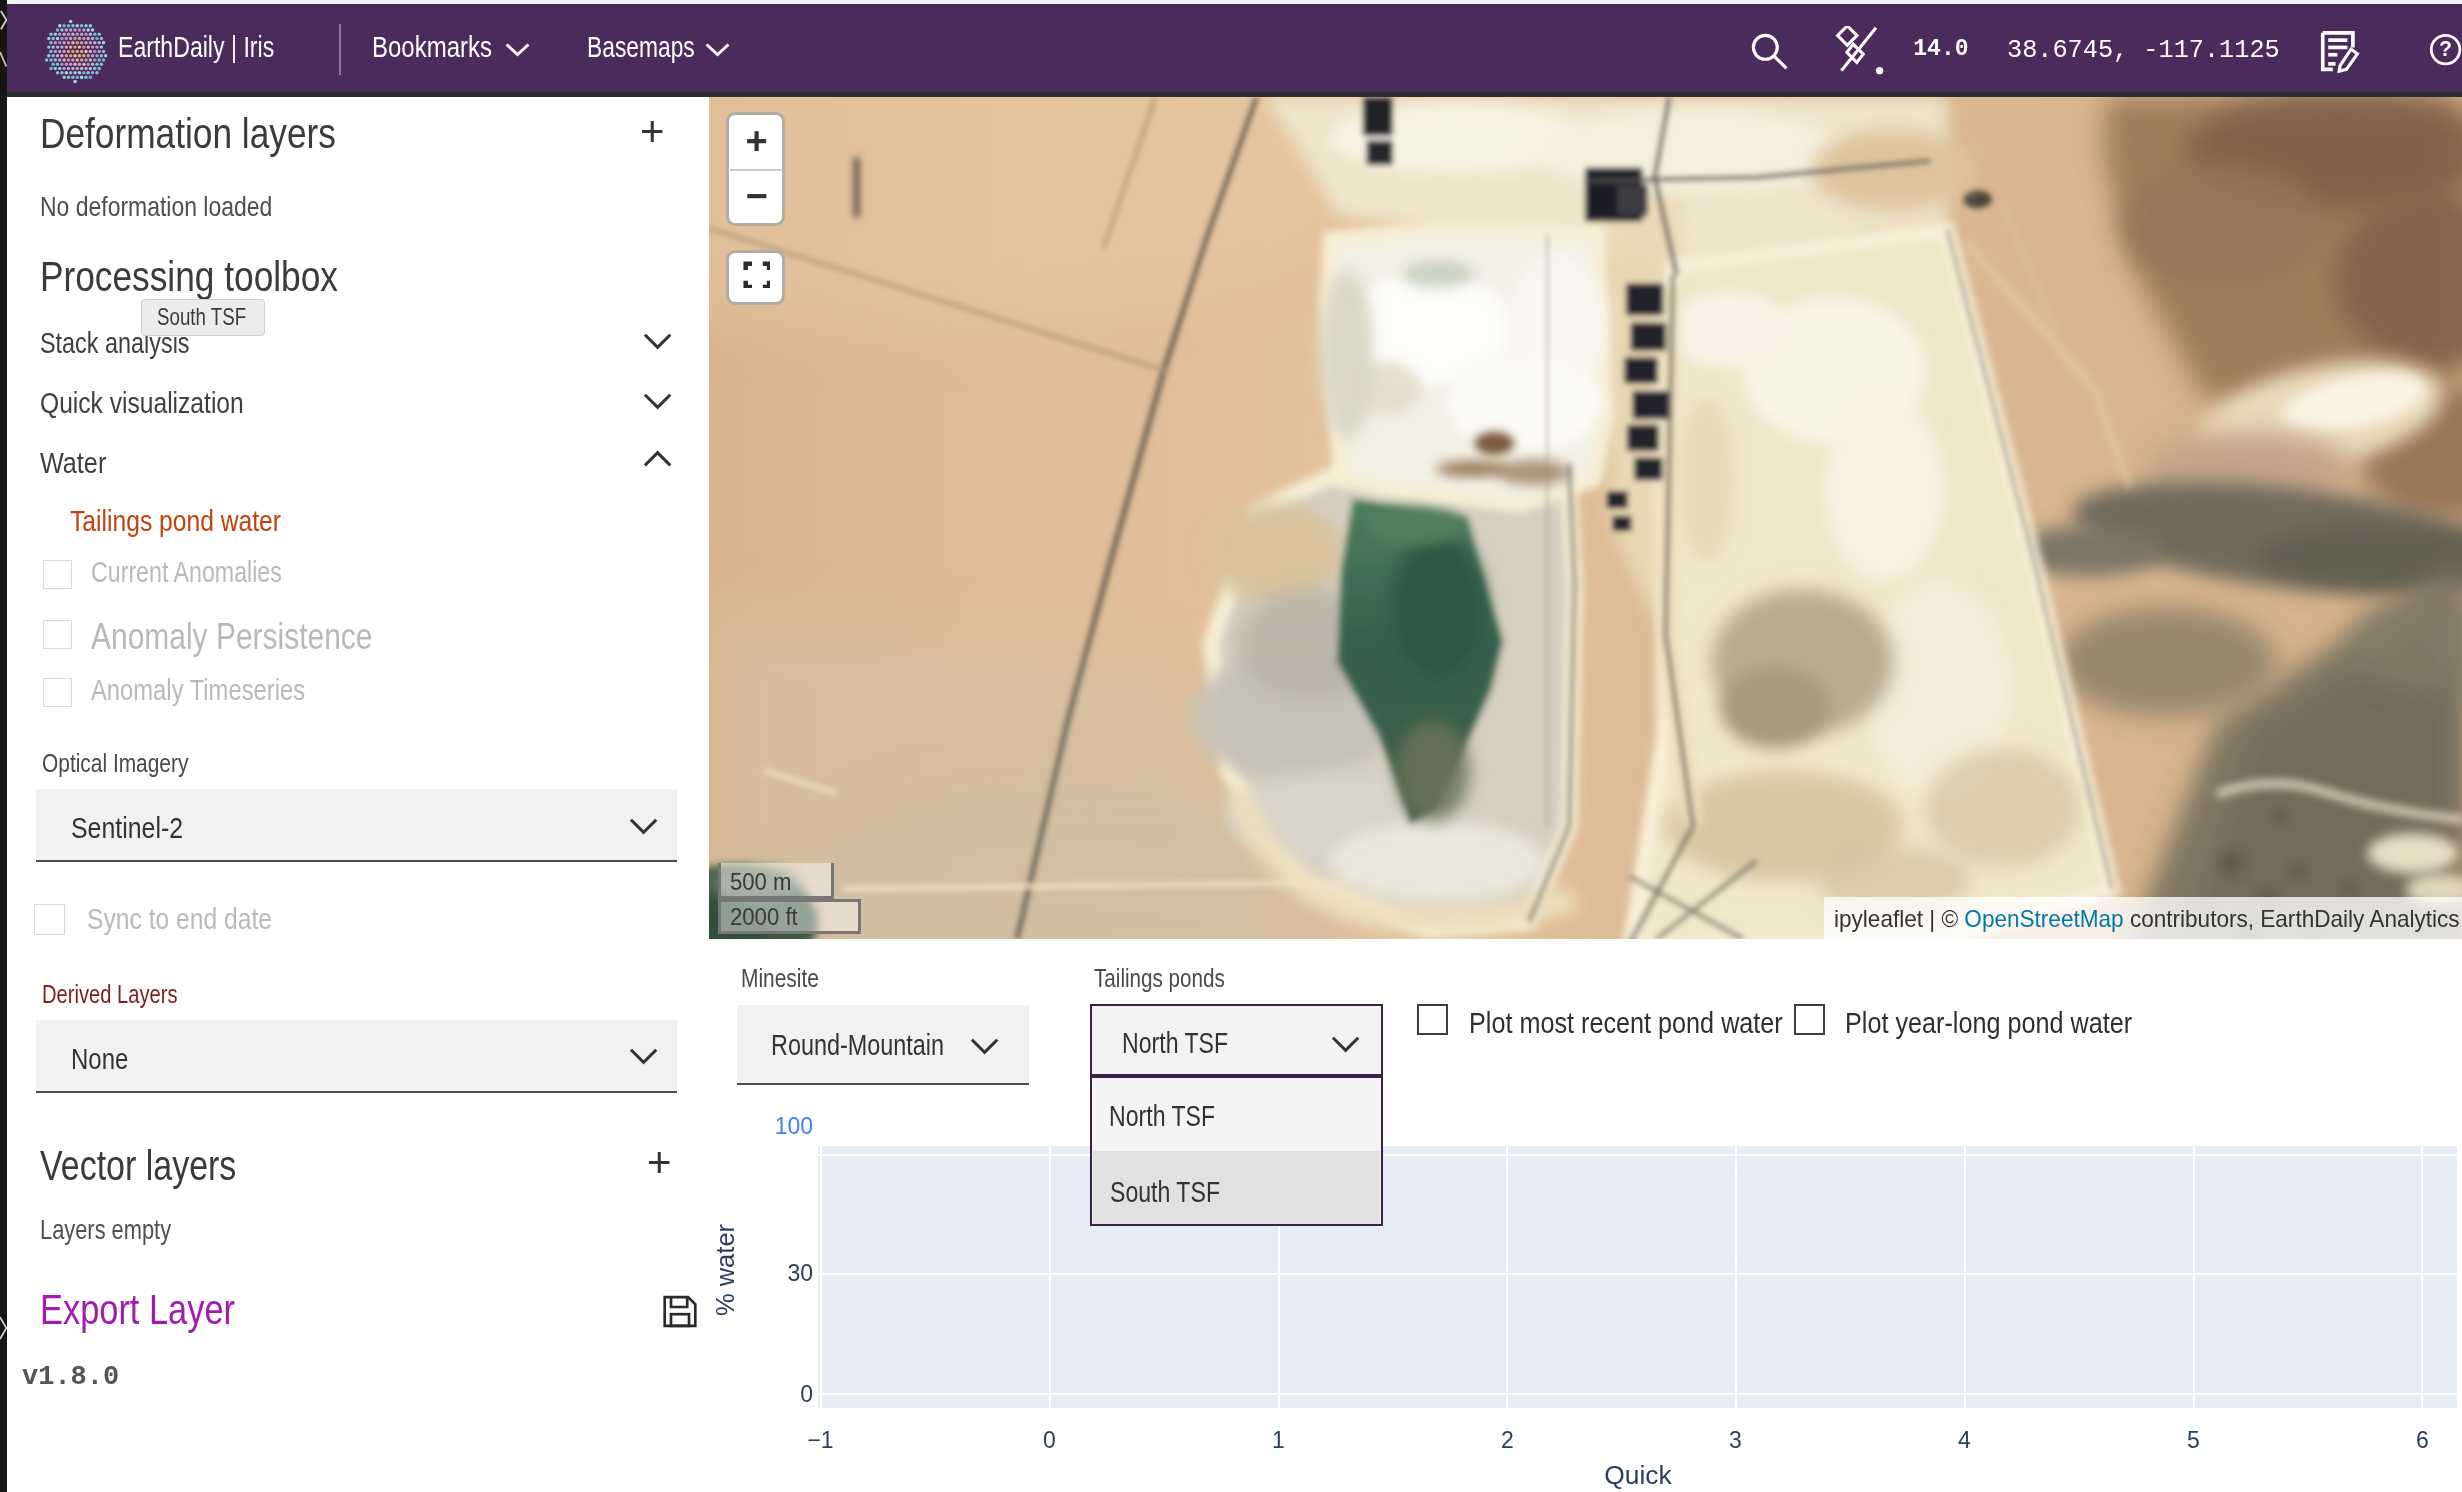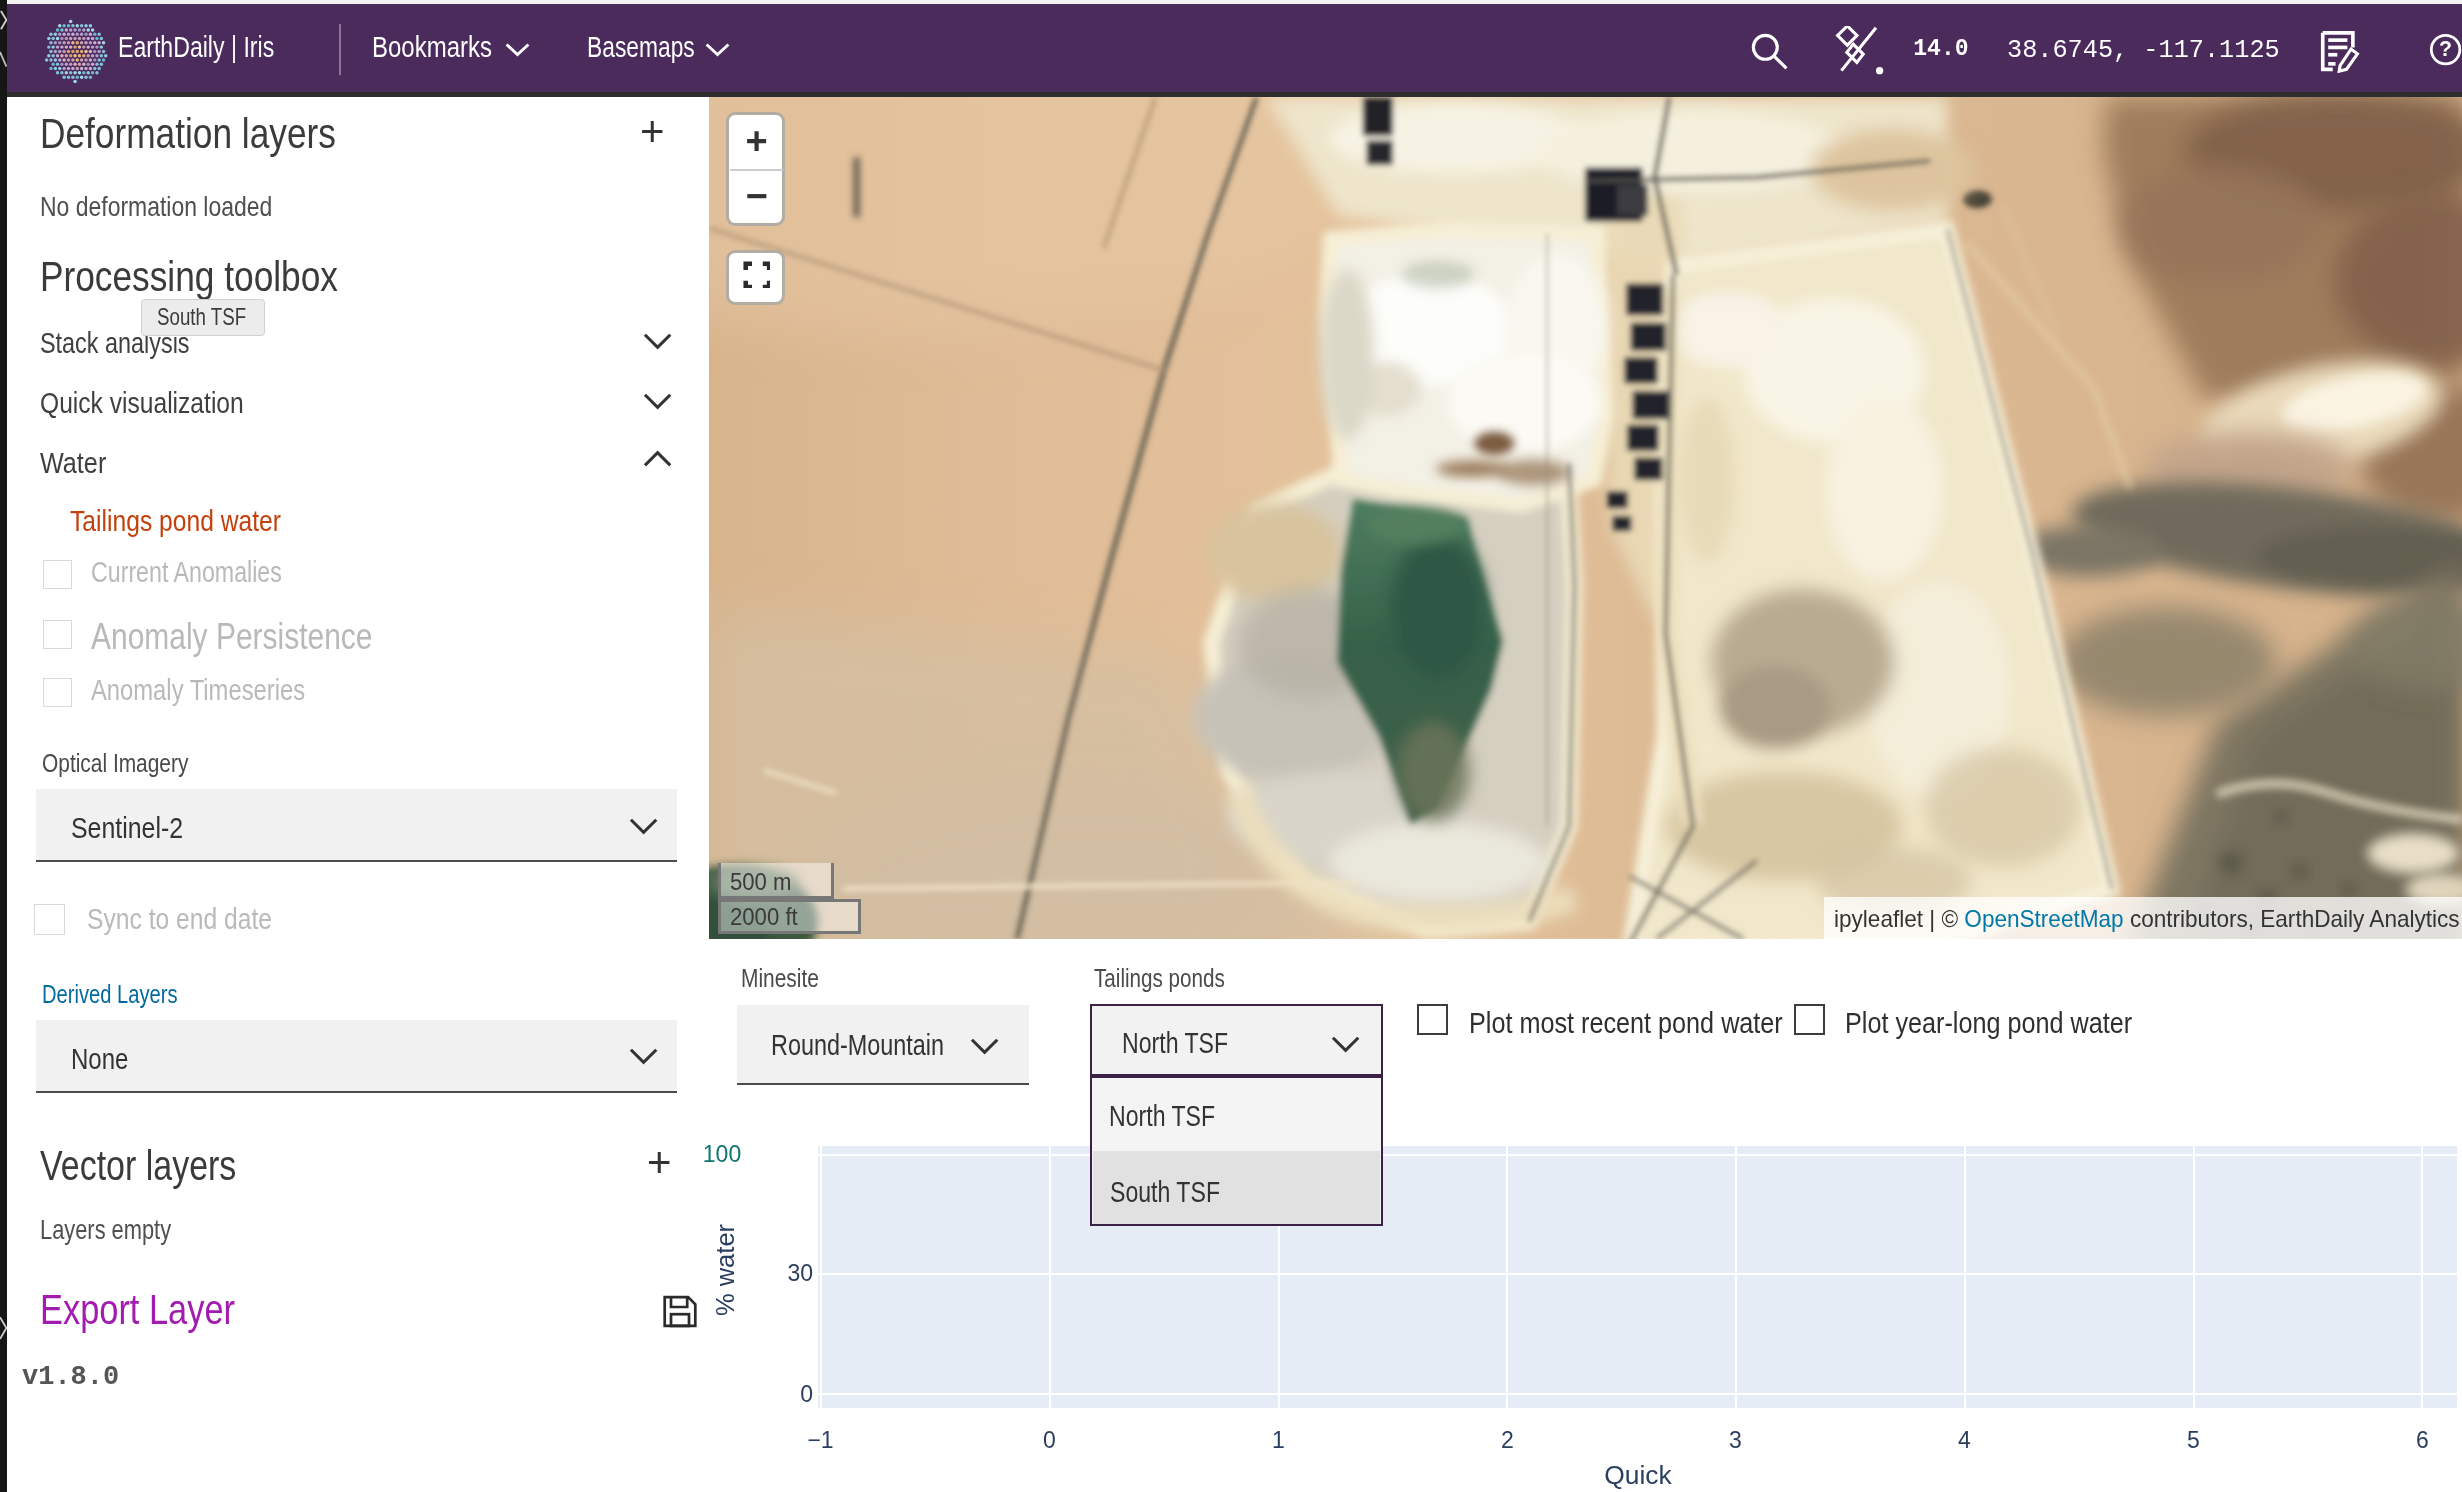--- a/index.html
+++ b/index.html
@@ -234,21 +234,21 @@
 <div class="cb" style="left:43px;top:678px"></div>
 <div class="tx" style="left:91px;top:674px;font-size:29px;color:#b9b9b9;font-family:'Liberation Sans',sans-serif;font-weight:400;"><span style="transform:scaleX(0.82);">Anomaly Timeseries</span></div>
 <div class="tx" style="left:42px;top:749px;font-size:25.5px;color:#4a4a4a;font-family:'Liberation Sans',sans-serif;font-weight:400;"><span style="transform:scaleX(0.82);">Optical Imagery</span></div>
 <div class="sel" style="left:36px;top:789px;width:641px;height:71px"></div>
 <div class="tx" style="left:71px;top:811px;font-size:30px;color:#333;font-family:'Liberation Sans',sans-serif;font-weight:400;"><span style="transform:scaleX(0.83);">Sentinel-2</span></div>
 <svg class="abs" style="left:629px;top:817px" width="31" height="19" viewBox="0 0 34 21">
     <path d="M2 3 L16.0 17 L30 3" stroke="#333" stroke-width="3.4" fill="none"></path>
   </svg>
 <div class="cb" style="left:34px;top:904px;width:29px;height:29px"></div>
 <div class="tx" style="left:87px;top:903px;font-size:29px;color:#b9b9b9;font-family:'Liberation Sans',sans-serif;font-weight:400;"><span style="transform:scaleX(0.85);">Sync to end date</span></div>
-<div class="tx" style="left:42px;top:980px;font-size:25.5px;color:#0369a1;font-family:'Liberation Sans',sans-serif;font-weight:400;"><span style="transform:scaleX(0.79);">Derived Layers</span></div>
+<div class="tx" style="left:42px;top:980px;font-size:25.5px;color:#7f1d1d;font-family:'Liberation Sans',sans-serif;font-weight:400;"><span style="transform:scaleX(0.79);">Derived Layers</span></div>
 <div class="sel" style="left:36px;top:1020px;width:641px;height:71px"></div>
 <div class="tx" style="left:71px;top:1042px;font-size:30px;color:#333;font-family:'Liberation Sans',sans-serif;font-weight:400;"><span style="transform:scaleX(0.8);">None</span></div>
 <svg class="abs" style="left:629px;top:1047px" width="31" height="19" viewBox="0 0 34 21">
     <path d="M2 3 L16.0 17 L30 3" stroke="#333" stroke-width="3.4" fill="none"></path>
   </svg>
 <div class="tx" style="left:40px;top:1141px;font-size:43px;color:#3b3b3b;font-family:'Liberation Sans',sans-serif;font-weight:400;"><span style="transform:scaleX(0.79);">Vector layers</span></div>
 <div class="tx" style="left:647px;top:1139px;font-size:42px;color:#333;font-family:'Liberation Sans',sans-serif;font-weight:300;"><span style="transform:scaleX(1.0);">+</span></div>
 <div class="tx" style="left:40px;top:1214px;font-size:28px;color:#4f4f4f;font-family:'Liberation Sans',sans-serif;font-weight:400;"><span style="transform:scaleX(0.78);">Layers empty</span></div>
 <div class="tx" style="left:40px;top:1285px;font-size:43px;color:#a21caf;font-family:'Liberation Sans',sans-serif;font-weight:400;"><span style="transform:scaleX(0.8);">Export Layer</span></div>
 <svg class="abs" style="left:662px;top:1294px" width="36" height="35" viewBox="0 0 40 38">
@@ -441,21 +441,21 @@
 <div class="abs" style="left:1049px;top:1146px;width:1.8px;height:262px;background:#fff"></div>
 <div class="abs" style="left:1278px;top:1146px;width:1.8px;height:262px;background:#fff"></div>
 <div class="abs" style="left:1506px;top:1146px;width:1.8px;height:262px;background:#fff"></div>
 <div class="abs" style="left:1735px;top:1146px;width:1.8px;height:262px;background:#fff"></div>
 <div class="abs" style="left:1964px;top:1146px;width:1.8px;height:262px;background:#fff"></div>
 <div class="abs" style="left:2193px;top:1146px;width:1.8px;height:262px;background:#fff"></div>
 <div class="abs" style="left:2421px;top:1146px;width:1.8px;height:262px;background:#fff"></div>
 <div class="abs" style="left:818px;top:1154px;width:1639px;height:1.8px;background:#fff"></div>
 <div class="abs" style="left:818px;top:1273px;width:1639px;height:1.8px;background:#fff"></div>
 <div class="abs" style="left:818px;top:1393px;width:1639px;height:1.8px;background:#fff"></div>
-<div class="abs" style="left:631px;top:1141px;width:182px;text-align:center;color:#0f766e;font-size:23px">100</div>
+<div class="abs" style="left:631px;top:1113px;width:182px;text-align:right;color:#3b82f6;font-size:23px">100</div>
 <div class="abs" style="left:631px;top:1260px;width:182px;text-align:right;color:#2a3f5f;font-size:23px">30</div>
 <div class="abs" style="left:631px;top:1381px;width:182px;text-align:right;color:#2a3f5f;font-size:23px">0</div>
 <div class="abs" style="left:766px;top:1427px;width:109px;text-align:center;color:#2a3f5f;font-size:23px">−1</div>
 <div class="abs" style="left:995px;top:1427px;width:109px;text-align:center;color:#2a3f5f;font-size:23px">0</div>
 <div class="abs" style="left:1224px;top:1427px;width:109px;text-align:center;color:#2a3f5f;font-size:23px">1</div>
 <div class="abs" style="left:1453px;top:1427px;width:109px;text-align:center;color:#2a3f5f;font-size:23px">2</div>
 <div class="abs" style="left:1681px;top:1427px;width:109px;text-align:center;color:#2a3f5f;font-size:23px">3</div>
 <div class="abs" style="left:1910px;top:1427px;width:109px;text-align:center;color:#2a3f5f;font-size:23px">4</div>
 <div class="abs" style="left:2139px;top:1427px;width:109px;text-align:center;color:#2a3f5f;font-size:23px">5</div>
 <div class="abs" style="left:2368px;top:1427px;width:109px;text-align:center;color:#2a3f5f;font-size:23px">6</div>

